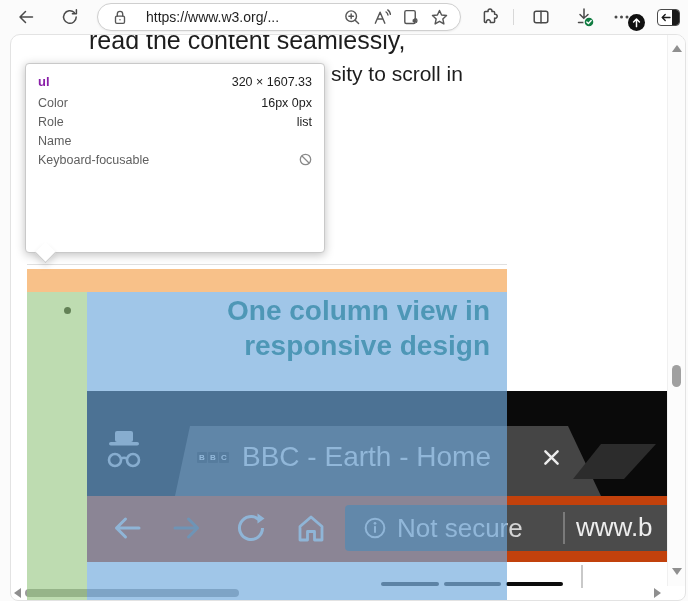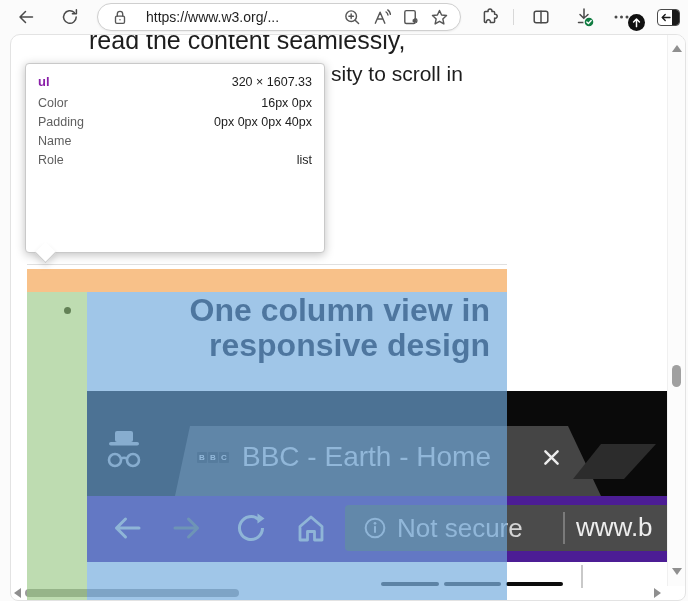--- a/index.html
+++ b/index.html
@@ -19,30 +19,30 @@
   .tb-divider{position:absolute;left:513px;top:9px;width:1px;height:16px;background:#d8d8d8;}
   .badge-up{position:absolute;left:628px;top:14px;width:17px;height:17px;border-radius:50%;background:#101010;display:flex;align-items:center;justify-content:center;z-index:2;}
   .sidebar-box{position:absolute;left:657px;top:9px;width:23px;height:17px;border:1.5px solid #4a4a4a;border-radius:4px;background:#fff;overflow:hidden;}
   .sidebar-fill{position:absolute;right:0;top:0;bottom:0;width:7px;background:#1a1a1a;}
 
   
   .page{position:absolute;left:10px;top:34px;width:676px;height:567px;background:#fff;border:1px solid #e3e3e3;border-radius:10px 10px 8px 8px;overflow:hidden;z-index:1;text-align:right;}
   .ptext{position:absolute;color:#1d1d1d;white-space:nowrap;}
   .hr-line{position:absolute;left:16px;top:229px;width:480px;height:1px;background:#e0e0e0;}
   .bullet{position:absolute;left:53px;top:272px;width:7px;height:7px;border-radius:50%;background:#1d1d1d;}
-  .li-text{position:absolute;left:77px;top:258px;width:402px;font-size:32px;font-weight:bold;line-height:35px;color:#0f172a;white-space:normal;}
+  .li-text{position:absolute;left:77px;top:258px;width:402px;font-size:28px;font-weight:bold;line-height:35px;color:#0f766e;white-space:normal;}
 
   
   .ov{position:absolute;z-index:3;}
 
   
   .shot{position:absolute;left:76px;top:356px;width:584px;height:215px;overflow:hidden;z-index:2;}
   .shot-black{position:absolute;left:0;top:0;width:584px;height:105px;background:#0a0a0a;}
   .shot-tab{position:absolute;left:0;top:0;width:584px;height:105px;}
-  .shot-toolbar{position:absolute;left:0;top:105px;width:584px;height:66px;background:#4c1d95;}
+  .shot-toolbar{position:absolute;left:0;top:105px;width:584px;height:66px;background:#c2410c;}
   .m-ic{position:absolute;width:36px;height:36px;}
   .m-pill{position:absolute;left:258px;top:9px;width:330px;height:46px;background:#4b4b4b;border-radius:4px;}
   .shot-white{position:absolute;left:0;top:171px;width:584px;height:44px;background:#ffffff;}
   .dash{position:absolute;top:20px;height:4px;border-radius:2px;}
   .tab-title{position:absolute;left:155px;top:50px;font-size:28px;color:#d2d2d2;white-space:nowrap;}
   .bbc-logo{position:absolute;left:110px;top:61px;display:flex;gap:1px;}
   .bbc-logo span{width:10px;height:11px;background:#262626;color:#d9d9d9;font-size:8px;font-weight:bold;display:flex;align-items:center;justify-content:center;border-radius:1px;}
   .notsec{position:absolute;left:52px;top:8px;font-size:26px;color:#d4d4d4;white-space:nowrap;}
   .m-url{position:absolute;left:231px;top:7px;font-size:26px;color:#ededed;white-space:nowrap;}
   .m-div{position:absolute;left:218px;top:7px;width:2px;height:32px;background:#7a7a7a;}
@@ -255,26 +255,31 @@
     <div class="tt-body">
       <div class="tt-row tt-head">
         <span class="tt-tag">ul</span>
         <span class="tt-dim">320 × 1607.33</span>
       </div>
       <div class="tt-row">
         <span class="lbl">Color</span>
         <span class="val">16px 0px</span>
       </div>
       <div class="tt-row">
-        <span class="lbl">Padding</span>
-        <span class="val">0px 0px 0px 40px</span>
-      </div>
-      <div class="tt-row">
-        <span class="lbl">Name</span>
-      </div>
-      <div class="tt-row">
         <span class="lbl">Role</span>
         <span class="val">list</span>
       </div>
+      <div class="tt-row">
+        <span class="lbl">Name</span>
+      </div>
+      <div class="tt-row">
+        <span class="lbl">Keyboard-focusable</span>
+        <span class="val">
+          <svg width="13" height="13" viewBox="0 0 13 13" style="vertical-align:-2px">
+              <circle cx="6.5" cy="6.5" r="5.2" stroke="#8a8a8a" fill="none" stroke-width="1.3"></circle>
+              <path d="M3 3 L10 10" stroke="#8a8a8a" stroke-width="1.3"></path>
+            </svg>
+        </span>
+      </div>
     </div>
   </div>
 
 </div>
 
 </body></html>

